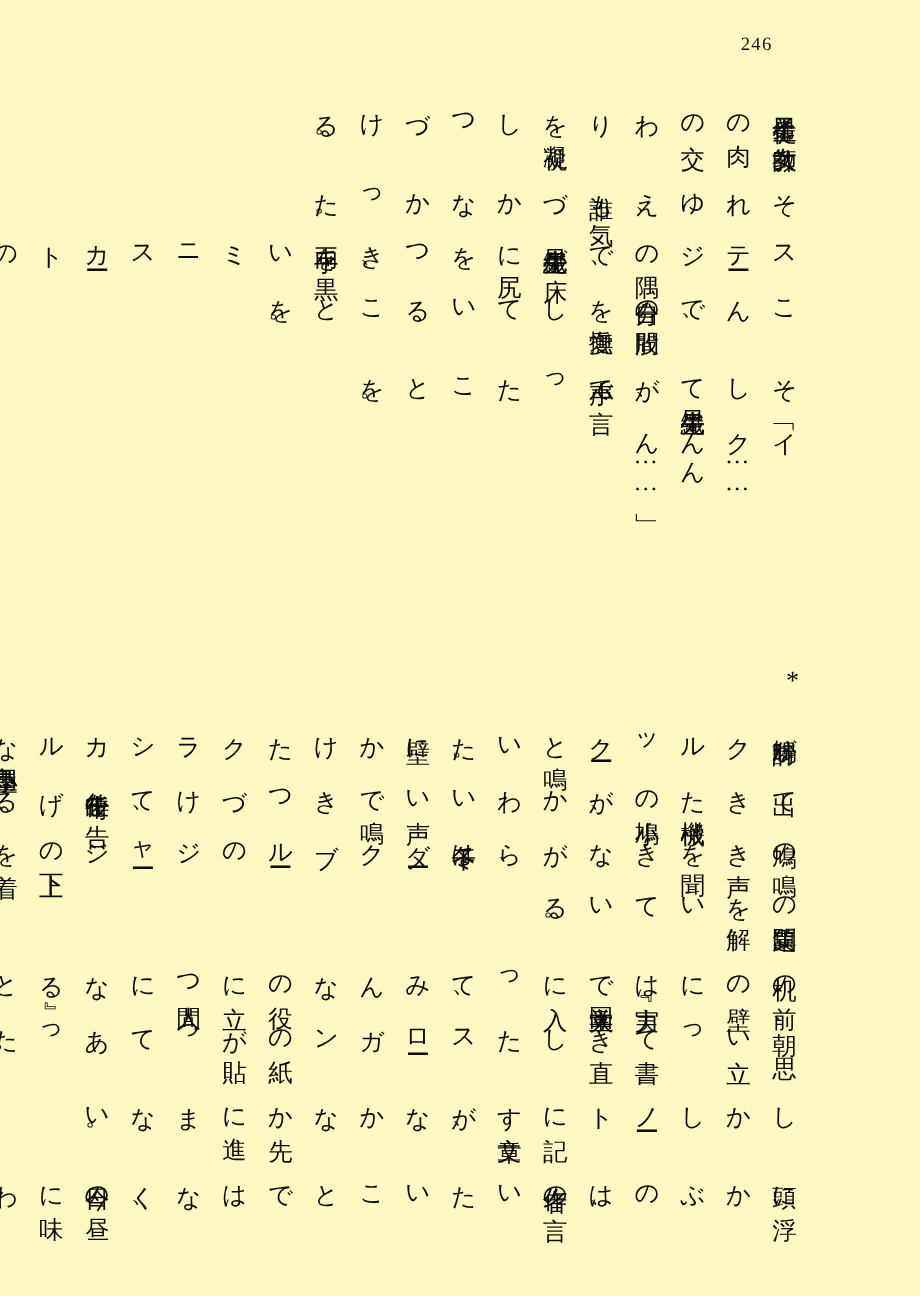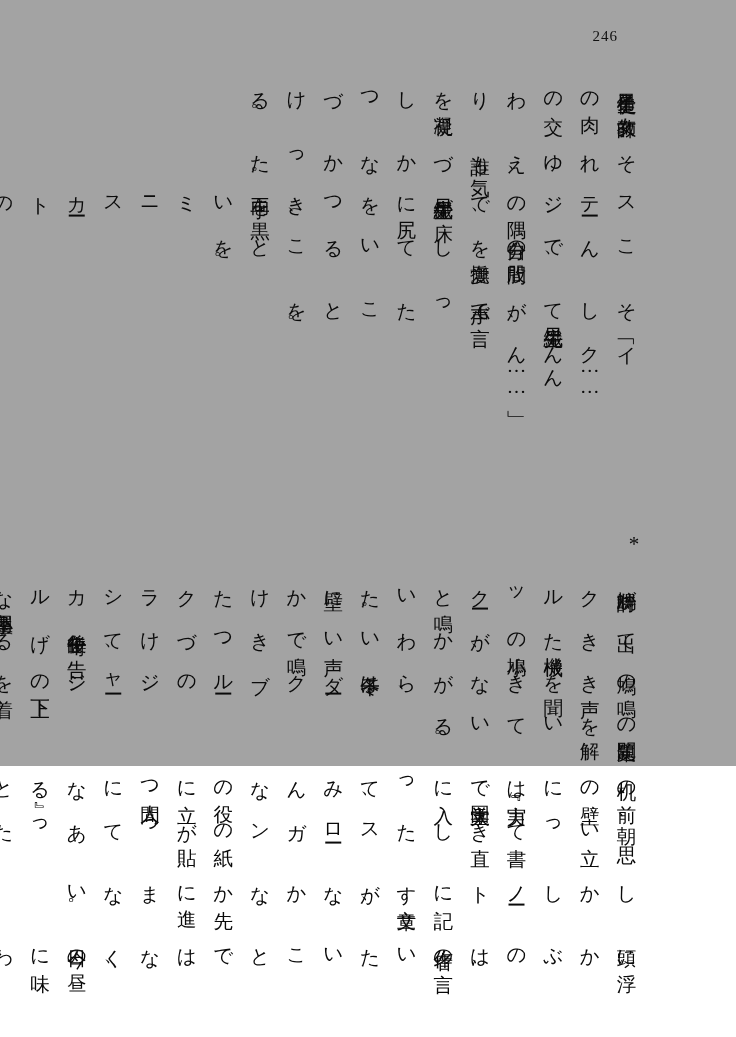--- a/index.html
+++ b/index.html
@@ -13,22 +13,22 @@
     font-family: "Liberation Serif", "DejaVu Serif", serif;
     color: #000000;
     position: relative;
     overflow: hidden;
   }
   .page {
     position: absolute;
     top: 0;
     left: 0;
     width: 736px;
-    height: 766px;
-    background: #a3a3a3;
+    height: 1037px;
+    background: #fef9c3;
   }
   .page-number {
     position: absolute;
     top: 28px;
     right: 118px;
     font-size: 15px;
     font-family: "Liberation Serif", "DejaVu Serif", serif;
     letter-spacing: 1px;
     color: #111;
   }

